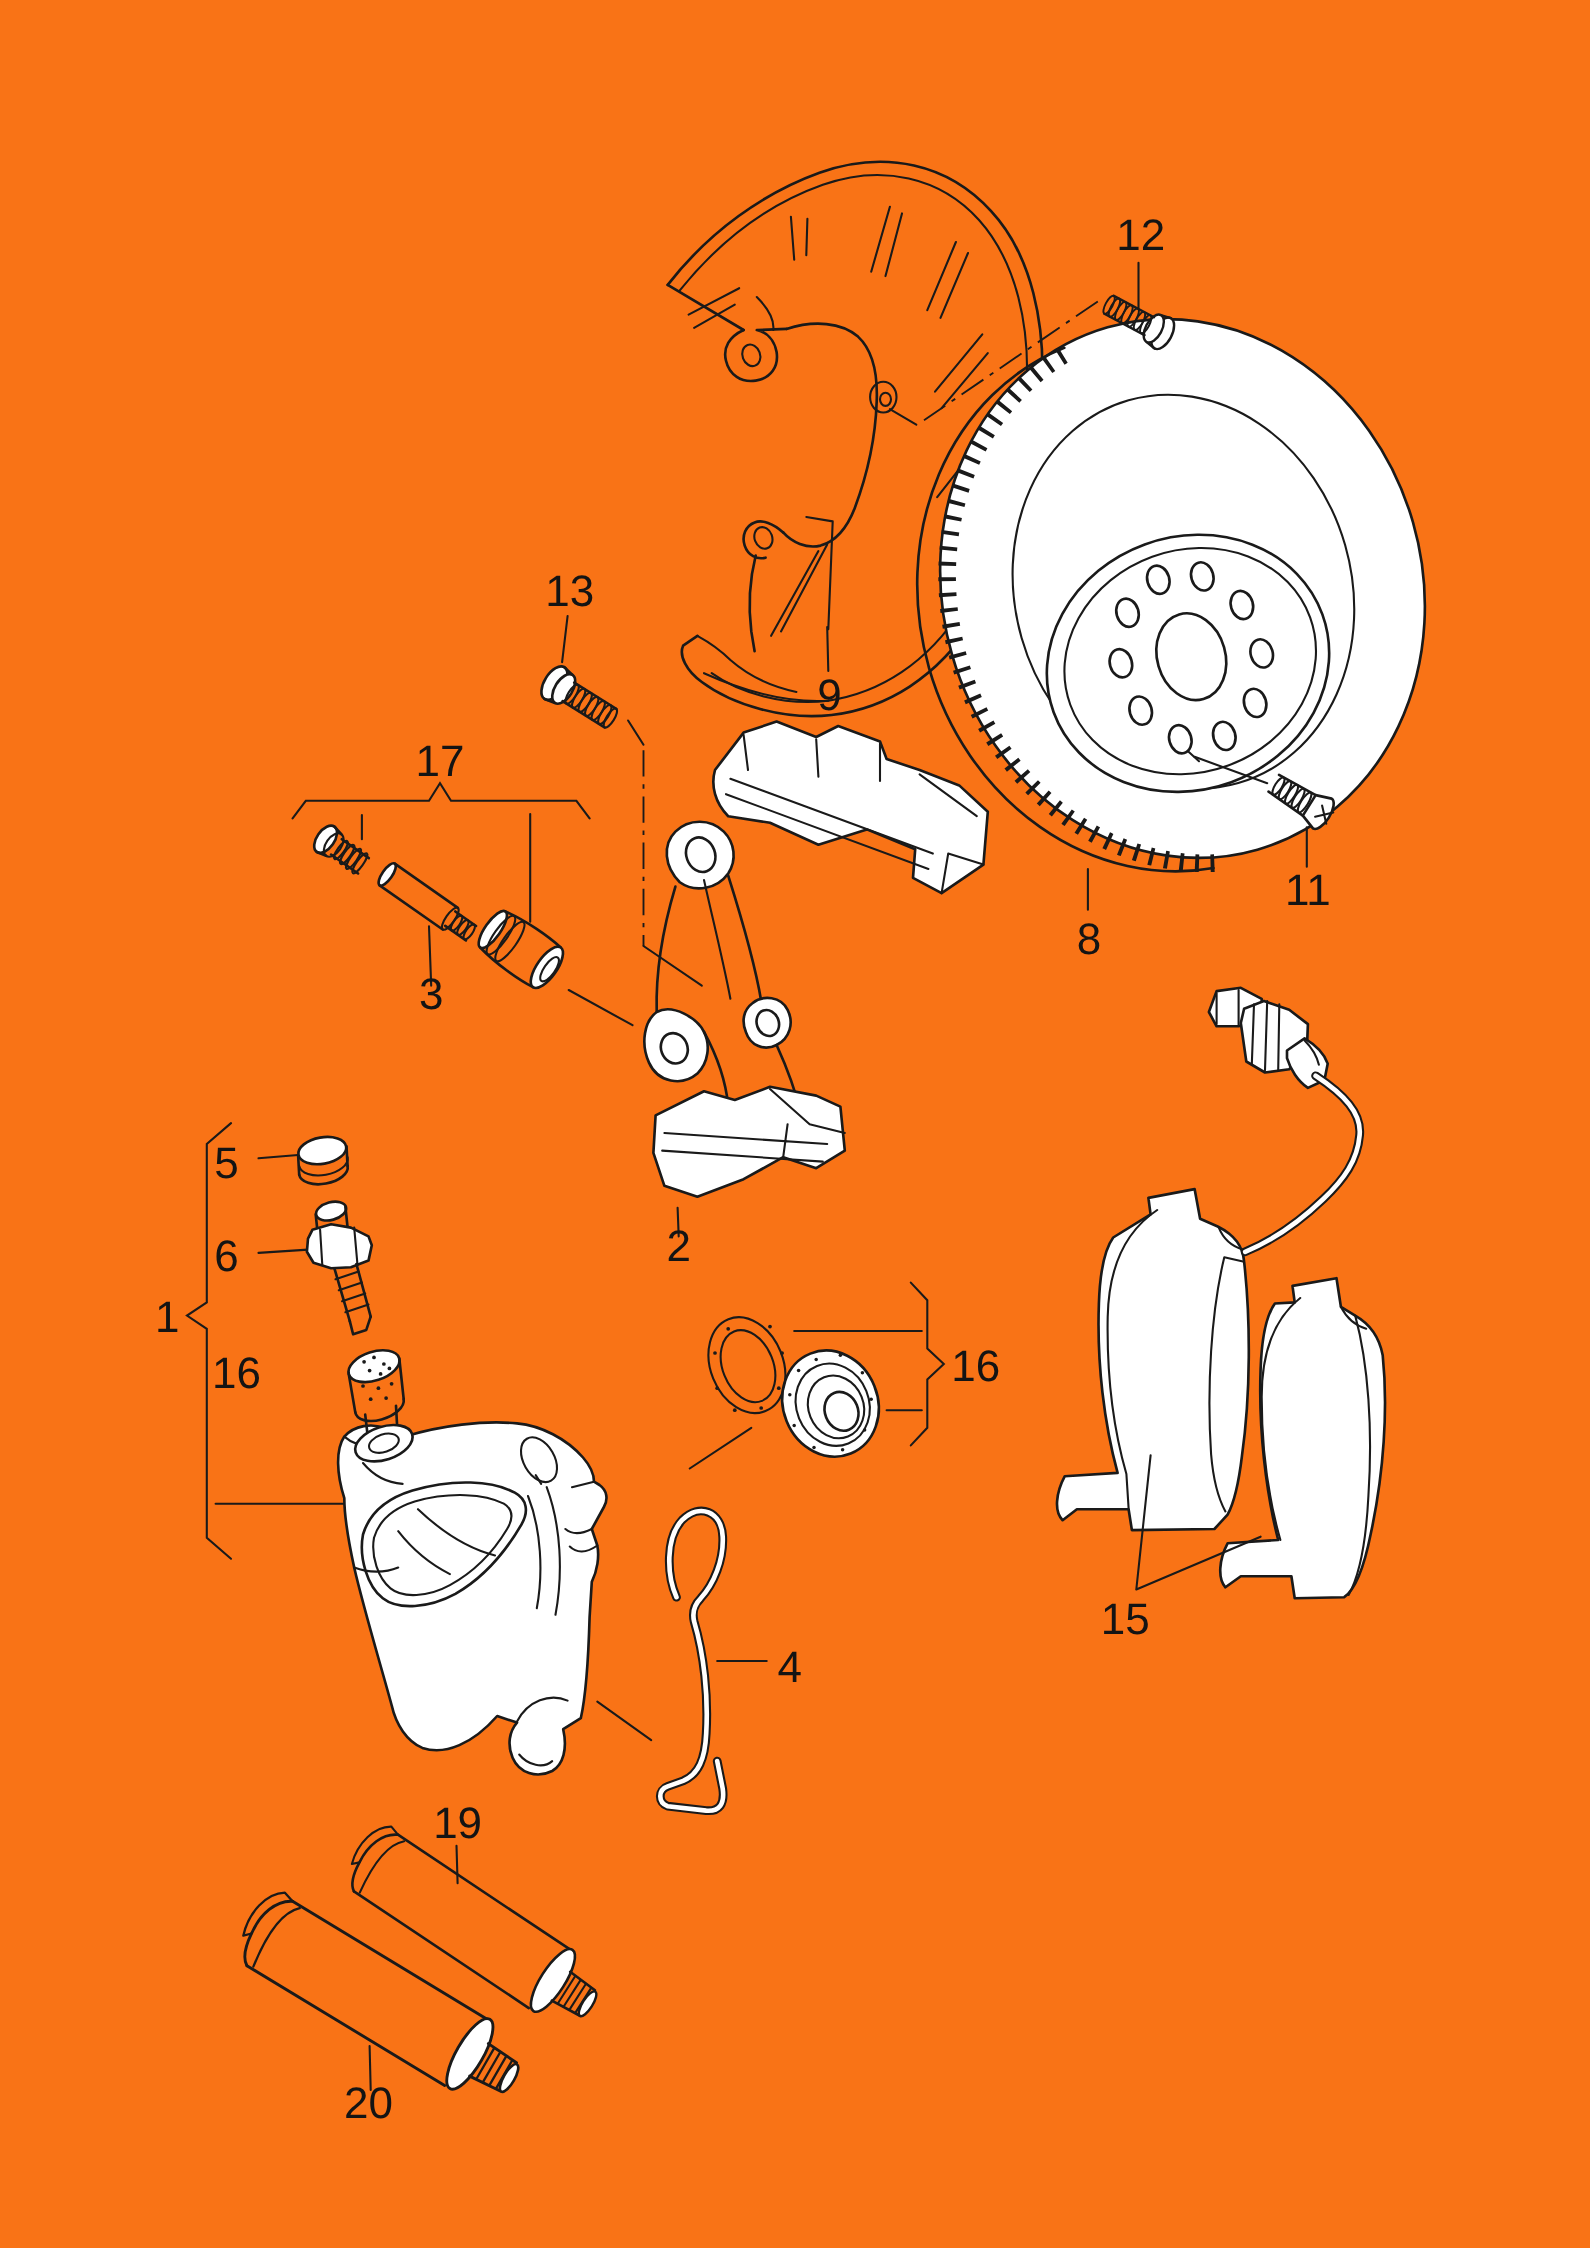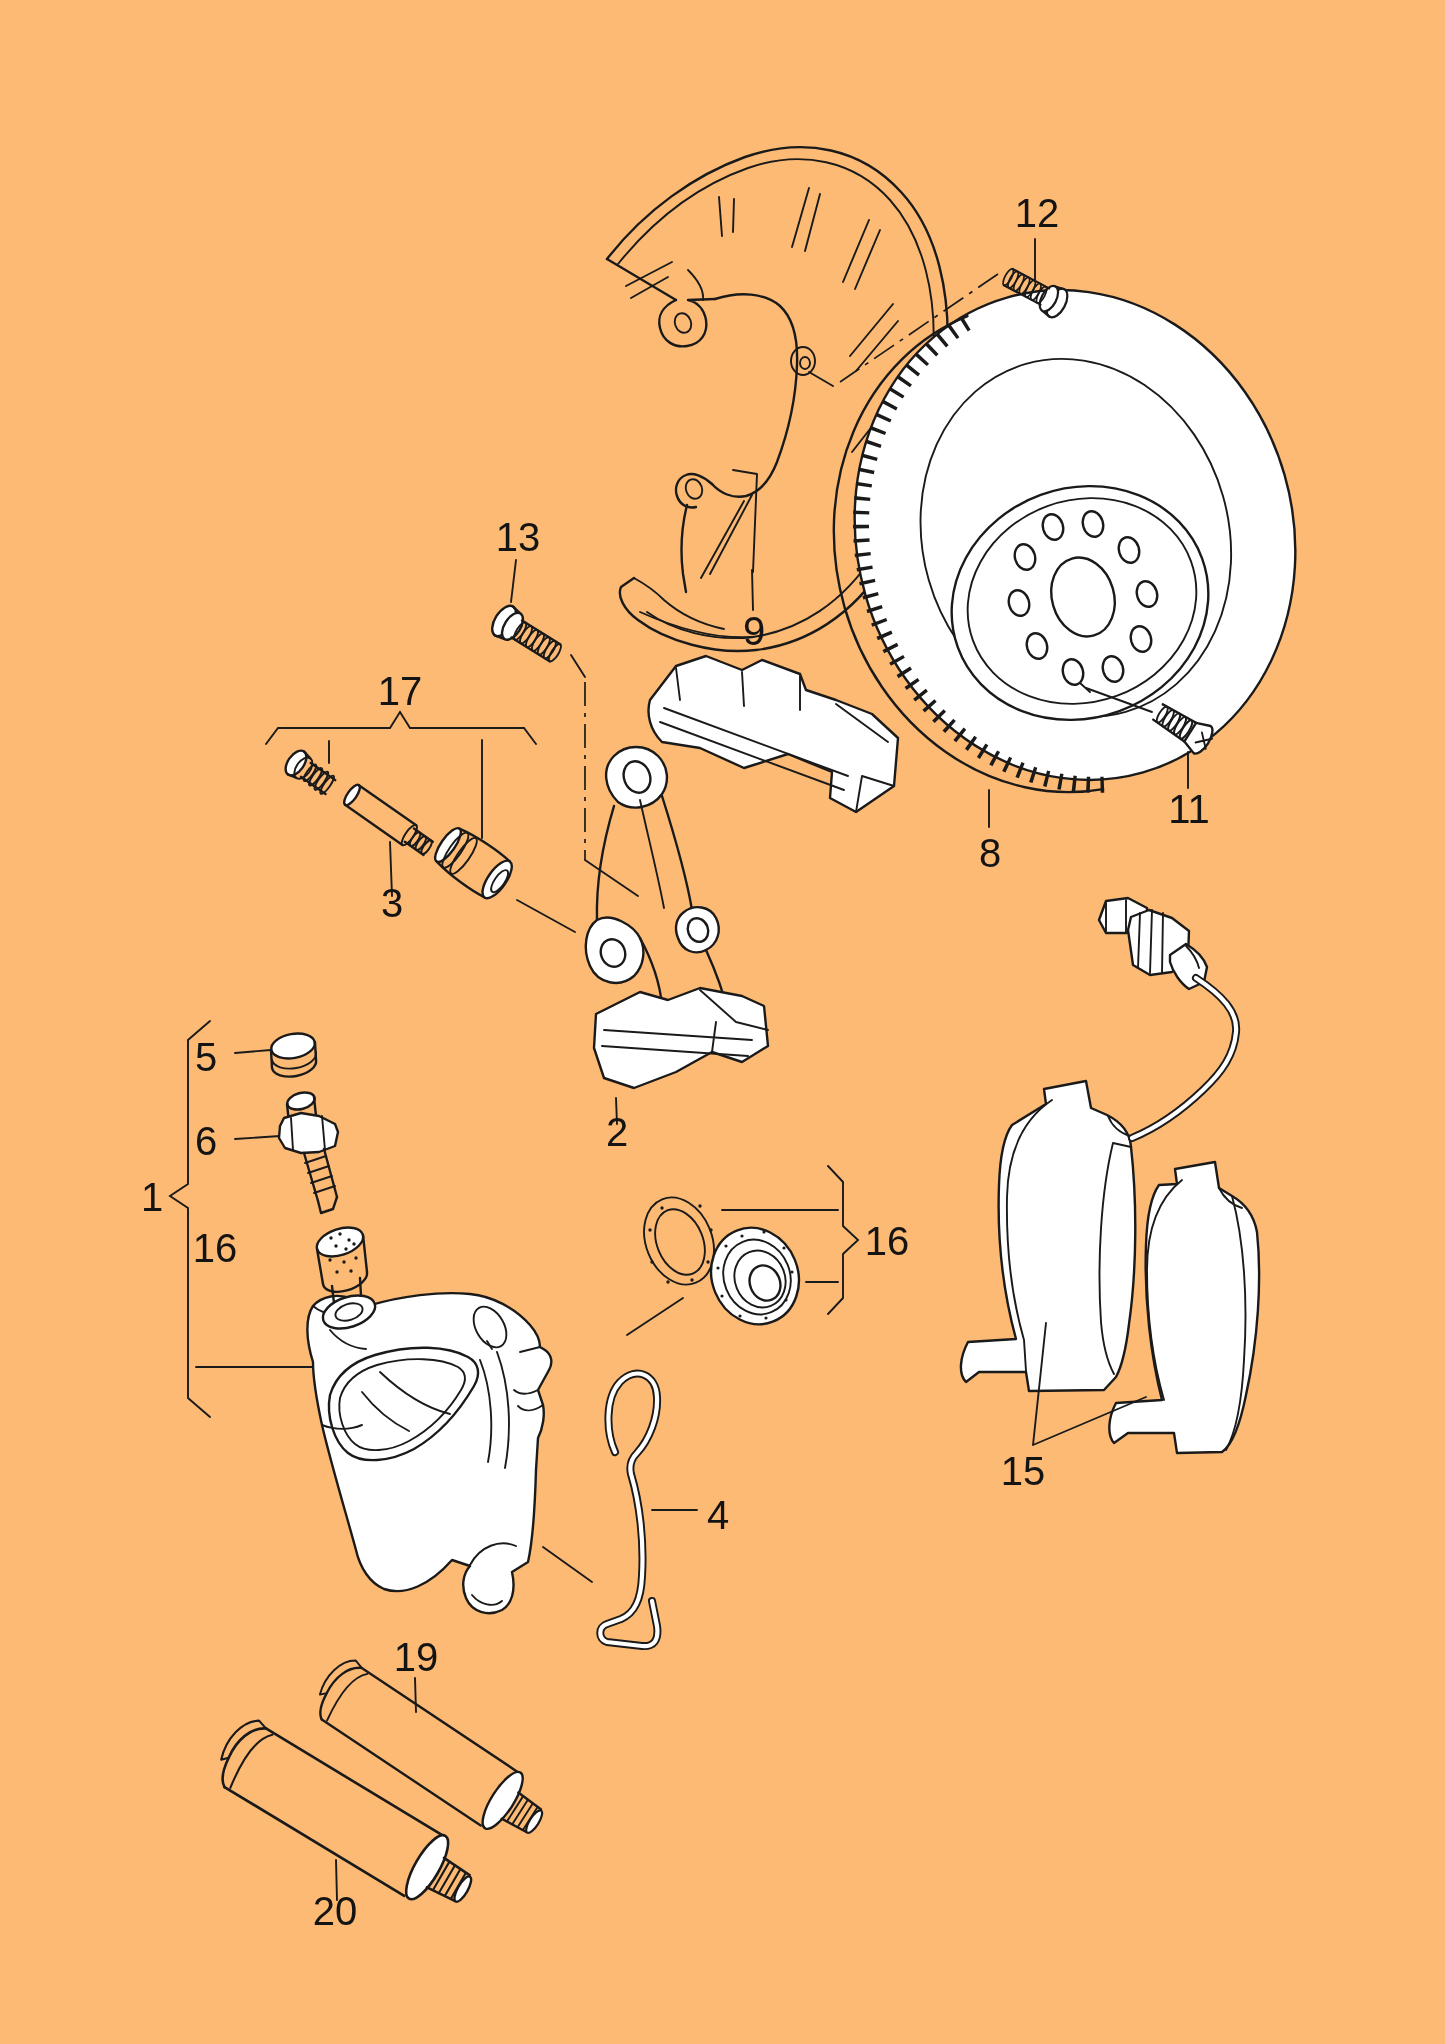--- a/index.html
+++ b/index.html
@@ -1,16 +1,16 @@
 <!DOCTYPE html>
 <html><head>
 <meta charset="utf-8">
 <style>
   html,body{margin:0;padding:0;background:#fff;}
-  .canvas{position:relative;width:1445px;height:2044px;background:#fdba74;overflow:hidden;}
+  .canvas{position:relative;width:1445px;height:2044px;background:#f97316;overflow:hidden;}
   svg{display:block;}
   .ln{fill:none;stroke:#1a1a1a;stroke-width:2.4;stroke-linecap:round;stroke-linejoin:round;}
   .fine{fill:none;stroke:#1a1a1a;stroke-width:1.9;stroke-linecap:round;stroke-linejoin:round;}
   .wht{fill:#ffffff;stroke:#1a1a1a;stroke-width:2.4;stroke-linejoin:round;}
   .leader{fill:none;stroke:#1a1a1a;stroke-width:1.9;stroke-linecap:round;}
   .phantom{fill:none;stroke:#1a1a1a;stroke-width:1.7;stroke-dasharray:24 7 4 7;}
   .wire-out{fill:none;stroke:#1a1a1a;stroke-width:8;stroke-linecap:round;stroke-linejoin:round;}
   .wire-in{fill:none;stroke:#ffffff;stroke-width:4.2;stroke-linecap:round;stroke-linejoin:round;}
   .vents{fill:none;stroke:#1a1a1a;stroke-width:16;stroke-dasharray:3.5 10.5;}
   .dot{fill:#1a1a1a;stroke:none;}

